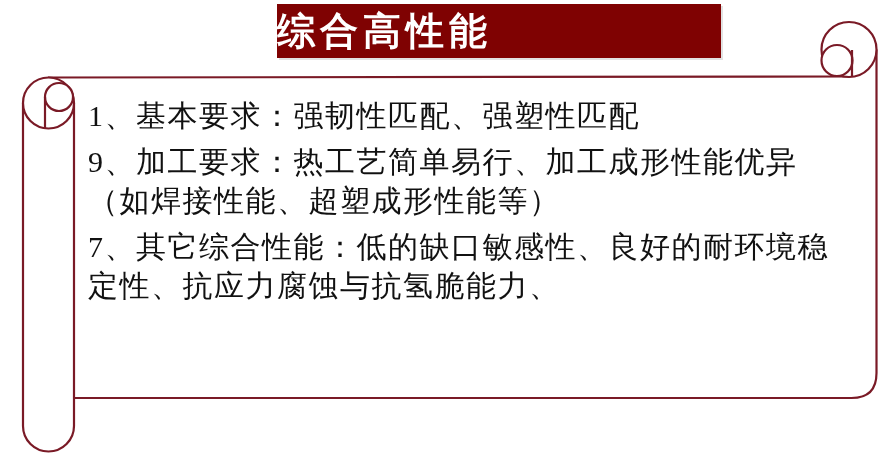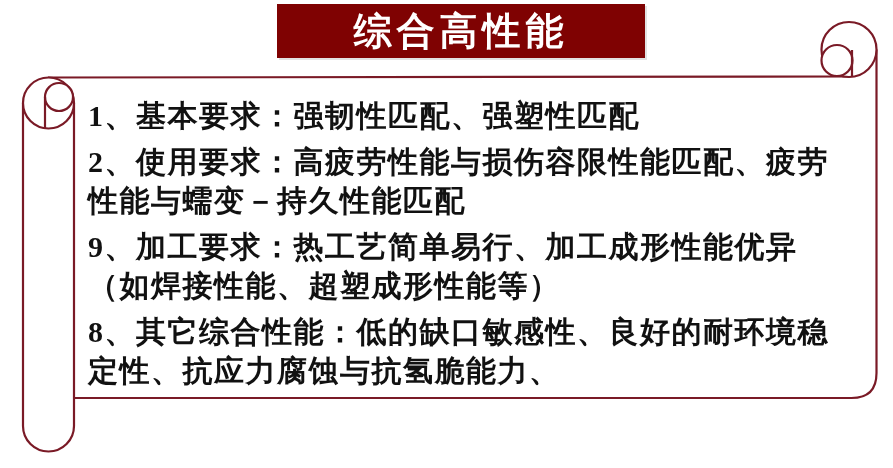--- a/index.html
+++ b/index.html
@@ -12,27 +12,27 @@
     position: relative;
     width: 893px;
     height: 468px;
     background: #ffffff;
     overflow: hidden;
   }
   .title-banner {
     position: absolute;
     left: 277px;
     top: 4px;
-    width: 368px;
+    width: 444px;
     height: 54px;
     background: #7F0202;
     box-shadow: 2px 2px 0 rgba(140,140,140,0.25);
     display: flex;
     align-items: center;
-    justify-content: center;
+    justify-content: flex-start;
   }
   .title-banner .title-text {
     color: #ffffff;
     font-family: "Liberation Serif", "DejaVu Serif", serif;
     font-size: 38px;
     font-weight: bold;
     letter-spacing: 5px;
     line-height: 54px;
     white-space: nowrap;
   }
@@ -43,21 +43,21 @@
   }
   .content-area {
     position: absolute;
     left: 88px;
     top: 96px;
     width: 772px;
     height: 296px;
     color: #111111;
     font-family: "Liberation Serif", "DejaVu Serif", serif;
     font-size: 30px;
-    font-weight: bold;
+    font-weight: normal;
     letter-spacing: 1.5px;
     line-height: 39px;
     text-align: left;
   }
   .content-area p {
     margin: 0 0 7px 0;
     padding: 0;
   }
 </style>
 </head>
@@ -81,18 +81,17 @@
     <circle cx="837" cy="60.5" r="15.5" fill="#ffffff" stroke="#7A1A26" stroke-width="2.2"></circle>
     <line x1="852" y1="50" x2="852" y2="76" stroke="#7A1A26" stroke-width="2.2"></line>
   </svg>
 
   <div class="title-banner">
     <span class="title-text">综合高性能</span>
   </div>
 
   <div class="content-area">
     <p>1、基本要求：强韧性匹配、强塑性匹配</p>
-    <p>2、使用要求：高疲劳性能与损伤容限性能匹配、疲劳性能与蠕变－持久性能匹配</p>
     <p>9、加工要求：热工艺简单易行、加工成形性能优异（如焊接性能、超塑成形性能等）</p>
-    <p>8、其它综合性能：低的缺口敏感性、良好的耐环境稳定性、抗应力腐蚀与抗氢脆能力、</p>
+    <p>7、其它综合性能：低的缺口敏感性、良好的耐环境稳定性、抗应力腐蚀与抗氢脆能力、</p>
   </div>
 
 </div>
 
 </body></html>

